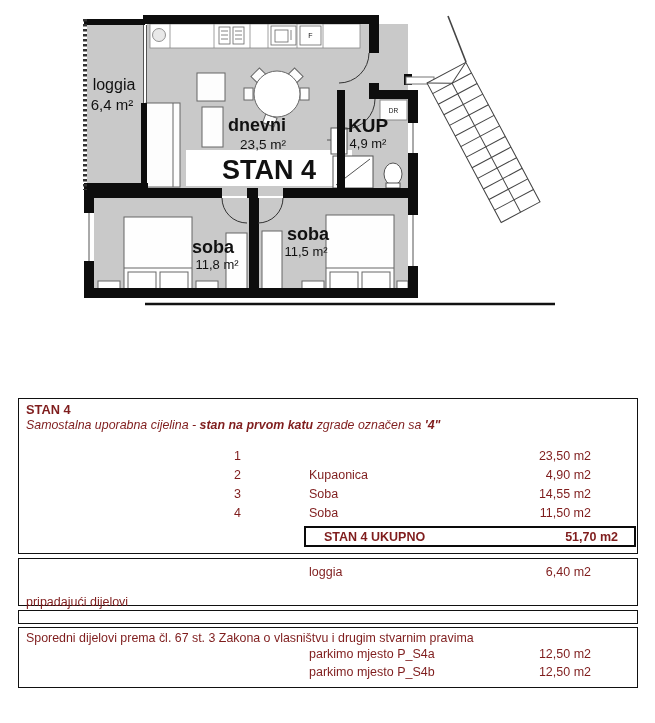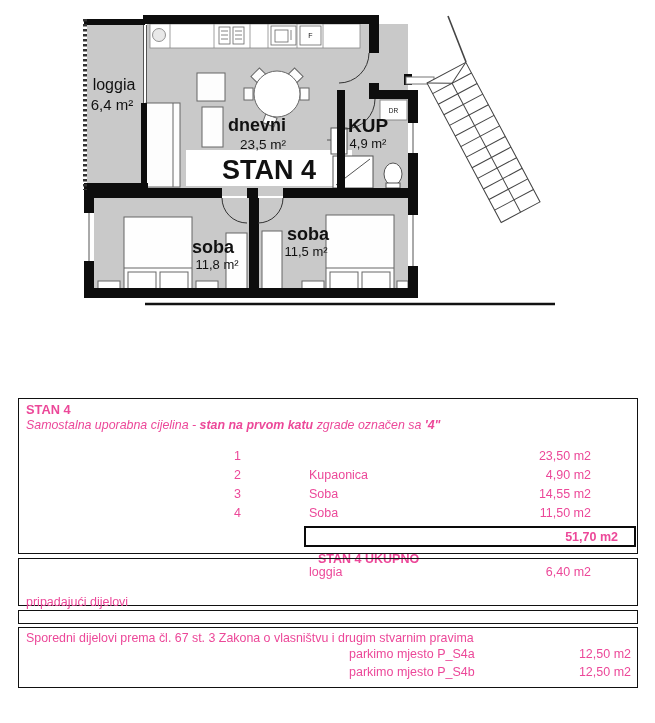--- a/index.html
+++ b/index.html
@@ -1,37 +1,37 @@
 <!DOCTYPE html>
 <html><head>
 <meta charset="utf-8">
 <style>
   html,body{margin:0;padding:0;background:#fff;}
   .page{position:relative;width:655px;height:723px;background:#ffffff;overflow:hidden;
-        font-family:"Liberation Sans", sans-serif;color:#ec4899;}
+        font-family:"Liberation Sans", sans-serif;color:#7f1d1d;}
   .plan-wrap{position:absolute;left:0;top:0;width:655px;height:392px;}
   svg text{font-family:"Liberation Sans", sans-serif;}
 
   
   .doc{position:absolute;left:0;top:0;width:655px;height:723px;}
   .sec{position:absolute;left:18px;width:620px;border:1.6px solid #111;box-sizing:border-box;
        font-size:12.5px;line-height:15px;background:transparent;z-index:1;}
   .sec1{top:398px;height:156px;}
   .sec2{top:558px;height:48px;}
   .secnarrow{top:610px;height:14px;}
-  .sec3{top:627px;height:61px;padding-left:40px;}
+  .sec3{top:627px;height:61px;}
   .sec .t-title{position:absolute;left:7px;top:3px;font-weight:bold;font-size:12.8px;}
   .sec .t-desc{position:absolute;left:7px;top:19px;font-size:12.4px;white-space:nowrap;font-style:italic;}
   .rowline{position:absolute;height:18px;width:100%;}
   .col-num{position:absolute;left:215px;}
   .col-name{position:absolute;left:290px;}
   .col-area{position:absolute;right:46px;text-align:left;}
   .total-box{position:absolute;left:285px;top:127px;width:332px;height:21px;
              border:2.4px solid #0a0a0a;box-sizing:border-box;font-weight:bold;}
-  .total-box .tl{position:absolute;left:12px;top:2px;margin-top:22px;}
+  .total-box .tl{position:absolute;left:18px;top:2px;}
   .total-box .ta{position:absolute;right:16px;top:2px;text-align:center;}
   .lbl-left{position:absolute;left:7px;top:6px;margin-top:30px;}
   .watermark{position:absolute;left:228px;top:590px;width:280px;height:90px;z-index:0;pointer-events:none;}
 </style>
 </head>
 <body>
 
 <div class="page">
 
   <div class="plan-wrap">

